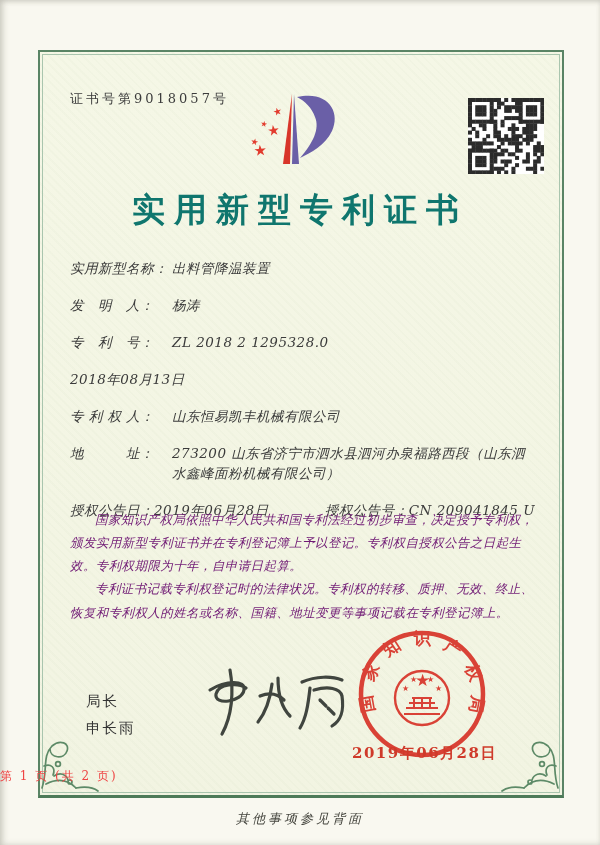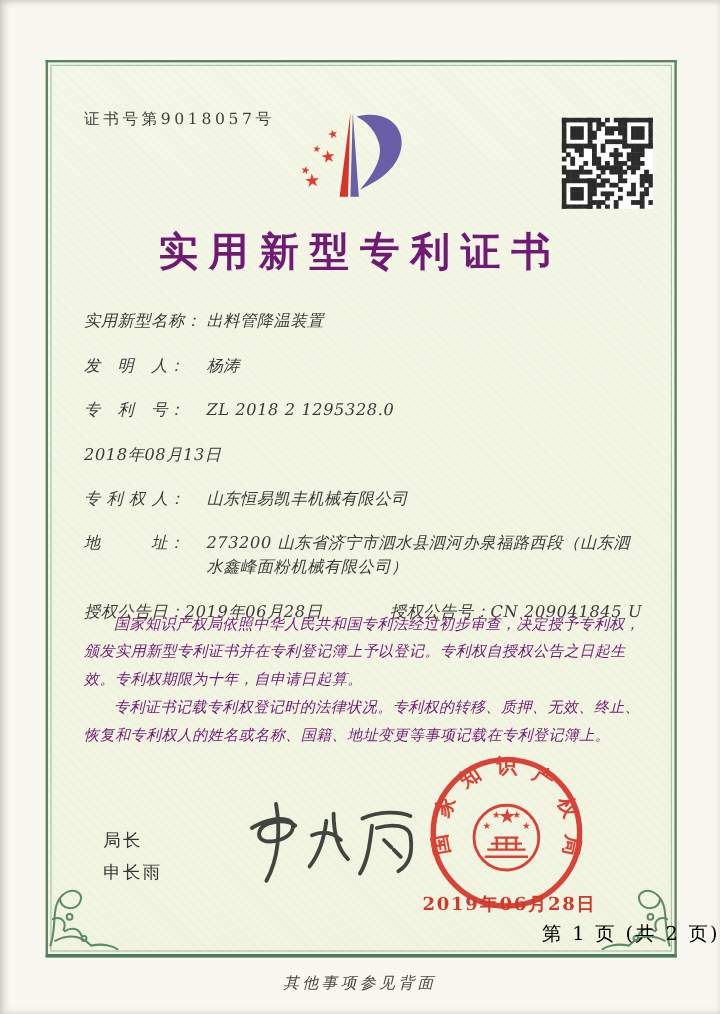--- a/index.html
+++ b/index.html
@@ -12,21 +12,21 @@
            repeating-linear-gradient(45deg, rgba(140,170,120,.035) 0 2px, rgba(255,255,255,0) 2px 6px),
            linear-gradient(#f5f7e6,#f2f4e2);}
   .frame-inner{position:absolute;inset:2px;border:1px solid #a9c5ae;pointer-events:none;}
 
   .cert-number{position:absolute;left:70px;top:90px;font-size:13px;letter-spacing:3px;color:#3c3c3c;}
 
   .logo{position:absolute;left:224px;top:84px;width:156px;height:102px;}
   .qr{position:absolute;left:468px;top:98px;width:76px;height:76px;background:#fff;}
 
   .title{position:absolute;left:0;right:0;top:188px;text-align:center;
-         font-size:33px;font-weight:600;letter-spacing:9px;color:#701a75;}
+         font-size:33px;font-weight:600;letter-spacing:9px;color:#0f766e;}
 
   .fields{position:absolute;left:70px;top:258px;width:468px;color:#3a3a3a;font-style:italic;}
   .field{display:flex;font-size:13.5px;line-height:20px;margin-bottom:17px;letter-spacing:.5px;}
   .field-label{flex:none;width:102px;}
   .field-value{flex:1;}
   .grant-row{display:flex;font-size:13.5px;line-height:20px;letter-spacing:.5px;}
   .grant-col{display:flex;}
   .grant-col+.grant-col{margin-left:56px;}
 
   .paragraphs{position:absolute;left:70px;top:508px;width:464px;
@@ -36,22 +36,22 @@
   .director{position:absolute;left:86px;top:688px;font-size:14.5px;color:#343434;letter-spacing:2px;line-height:27px;}
   .signature{position:absolute;left:192px;top:656px;width:160px;height:96px;}
 
   .seal{position:absolute;left:356px;top:628px;width:132px;height:132px;opacity:.93;}
   .seal-date{position:absolute;left:352px;top:744px;font-size:15px;color:#cf3a2a;letter-spacing:1.5px;font-weight:600;}
 
   .ornament{position:absolute;width:64px;height:58px;}
   .ornament.left{left:36px;top:736px;}
   .ornament.right{left:500px;top:736px;transform:scaleX(-1);}
 
-  .page-number{position:absolute;left:0;right:0;top:768px;text-align:right;
-               font-size:16px;color:#000000;letter-spacing:2px;}
+  .page-number{position:absolute;left:0;right:0;top:768px;text-align:left;
+               font-size:12px;color:#ef4444;letter-spacing:2px;}
   .back-note{position:absolute;left:0;right:0;top:810px;text-align:center;
              font-style:italic;font-size:13px;color:#46463f;letter-spacing:3px;}
 </style>
 </head>
 <body>
 
 <div class="page">
   <div class="frame">
     <div class="frame-inner"></div>
   </div>

